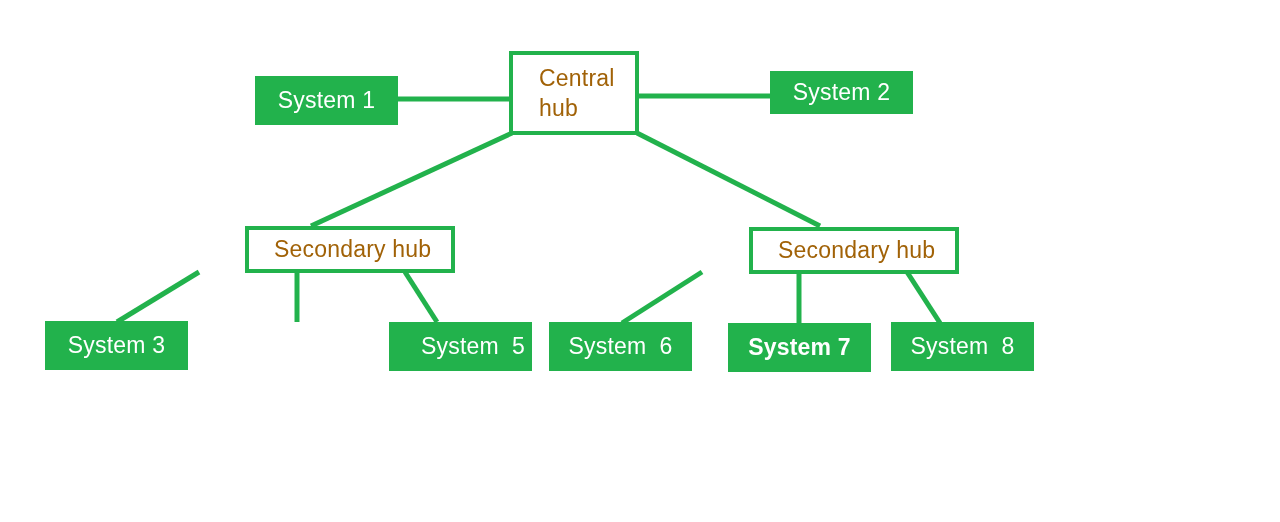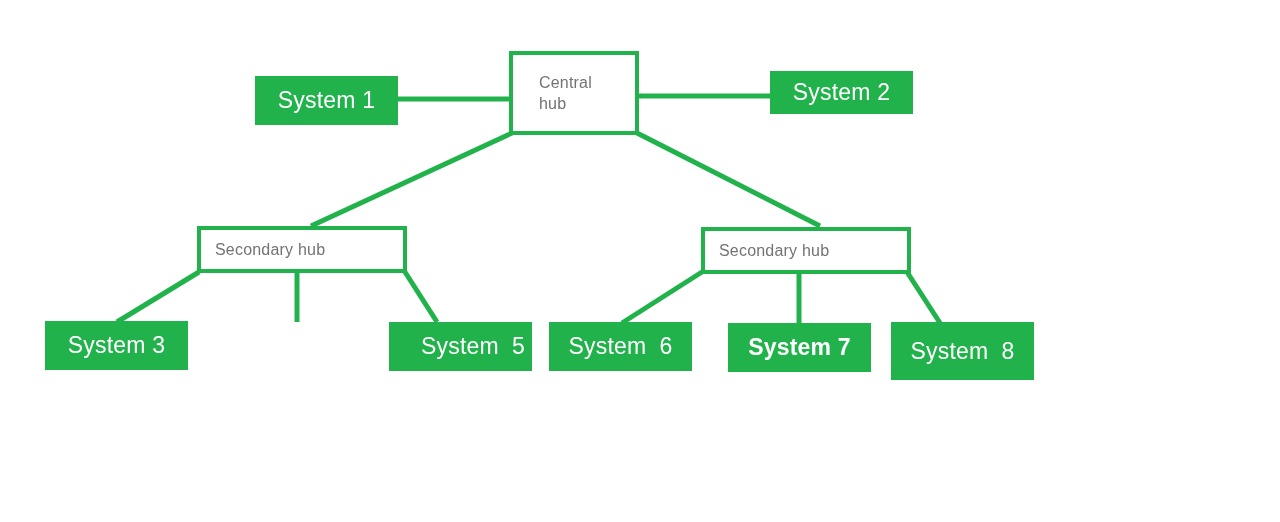--- a/index.html
+++ b/index.html
@@ -37,33 +37,34 @@
   }
   .node.filled {
     background: #22b24c;
     color: #ffffff;
     justify-content: center;
     font-size: 23px;
   }
   .node.outlined {
     background: #ffffff;
     border: 4px solid #22b24c;
-    color: #737373;
-    font-size: 16px;
+    color: #a16207;
+    font-size: 23px;
   }
   .node.outlined.hub-central {
     flex-direction: column;
     align-items: flex-start;
     justify-content: center;
     padding-left: 26px;
     line-height: 1.32;
   }
   .node.outlined.hub-secondary {
     justify-content: flex-start;
-    padding-left: 14px;
+    padding-left: 25px;
+    margin-left: 48px;
   }
 </style>
 </head>
 <body>
 
 <div id="diagram-canvas">
 
   <svg class="edges" viewBox="0 0 1280 522" xmlns="http://www.w3.org/2000/svg">
     <g stroke="#22b24c" stroke-width="5" fill="none" stroke-linecap="butt">
       <line x1="396" y1="99" x2="513" y2="99"></line>
@@ -110,17 +111,17 @@
   </div>
 
   <div class="node filled" style="left:549px; top:322px; width:143px; height:49px;">
     <span>System  6</span>
   </div>
 
   <div class="node filled" style="left:728px; top:323px; width:143px; height:49px;font-weight:bold;">
     <span>System 7</span>
   </div>
 
-  <div class="node filled" style="left:891px; top:322px; width:143px; height:58px;">
+  <div class="node filled" style="left:891px; top:322px; width:143px; height:49px;">
     <span>System  8</span>
   </div>
 
 </div>
 
 </body></html>

